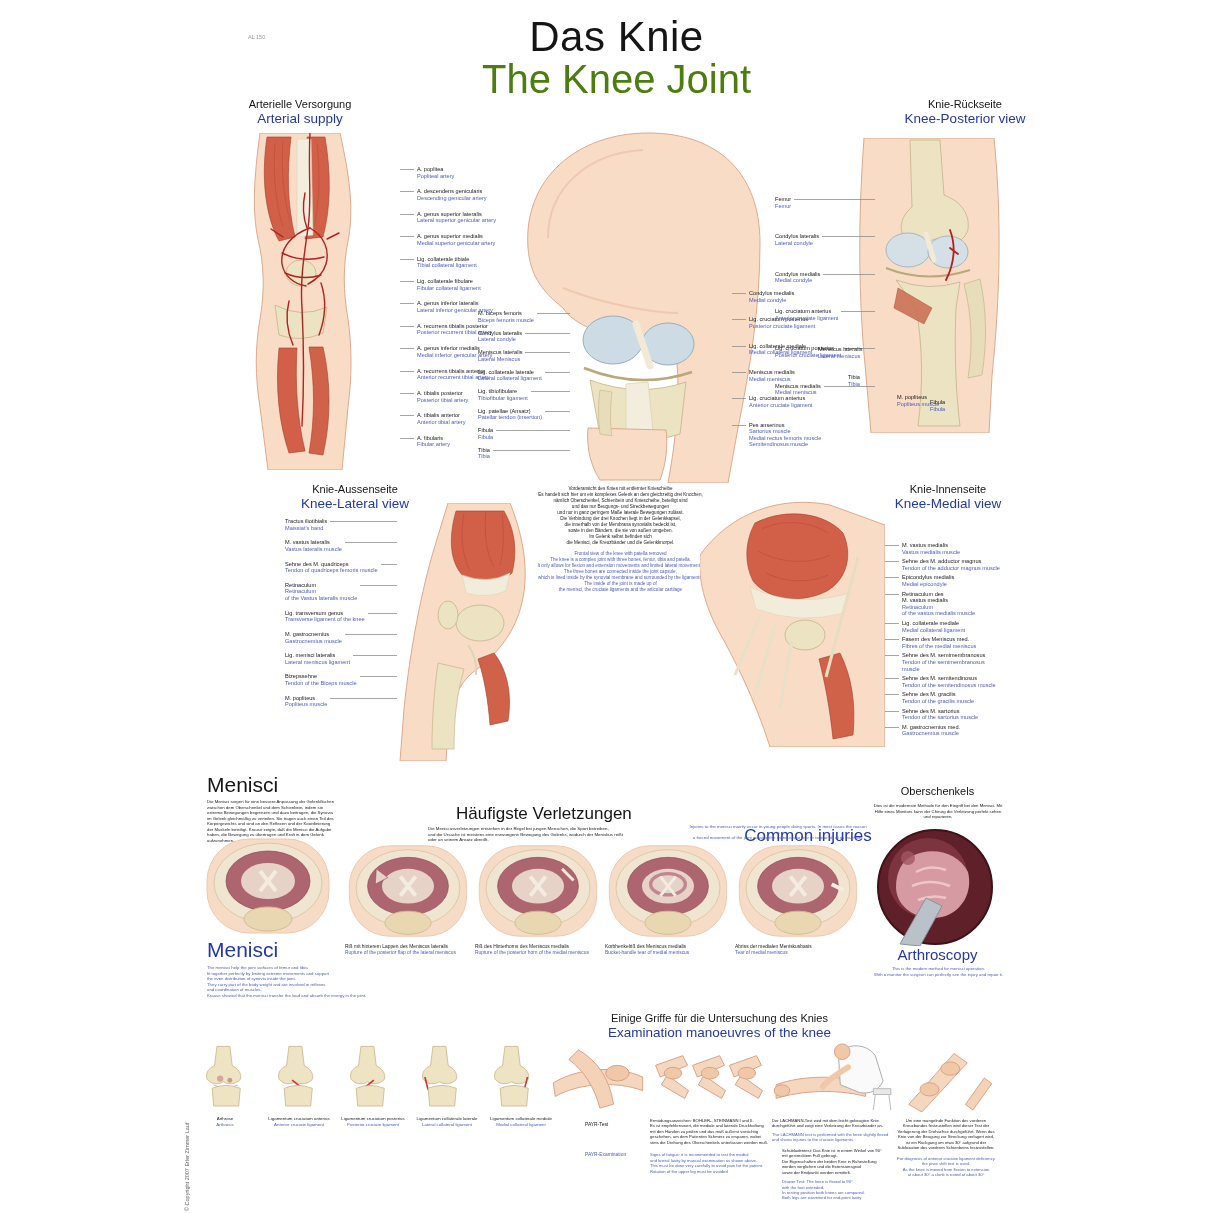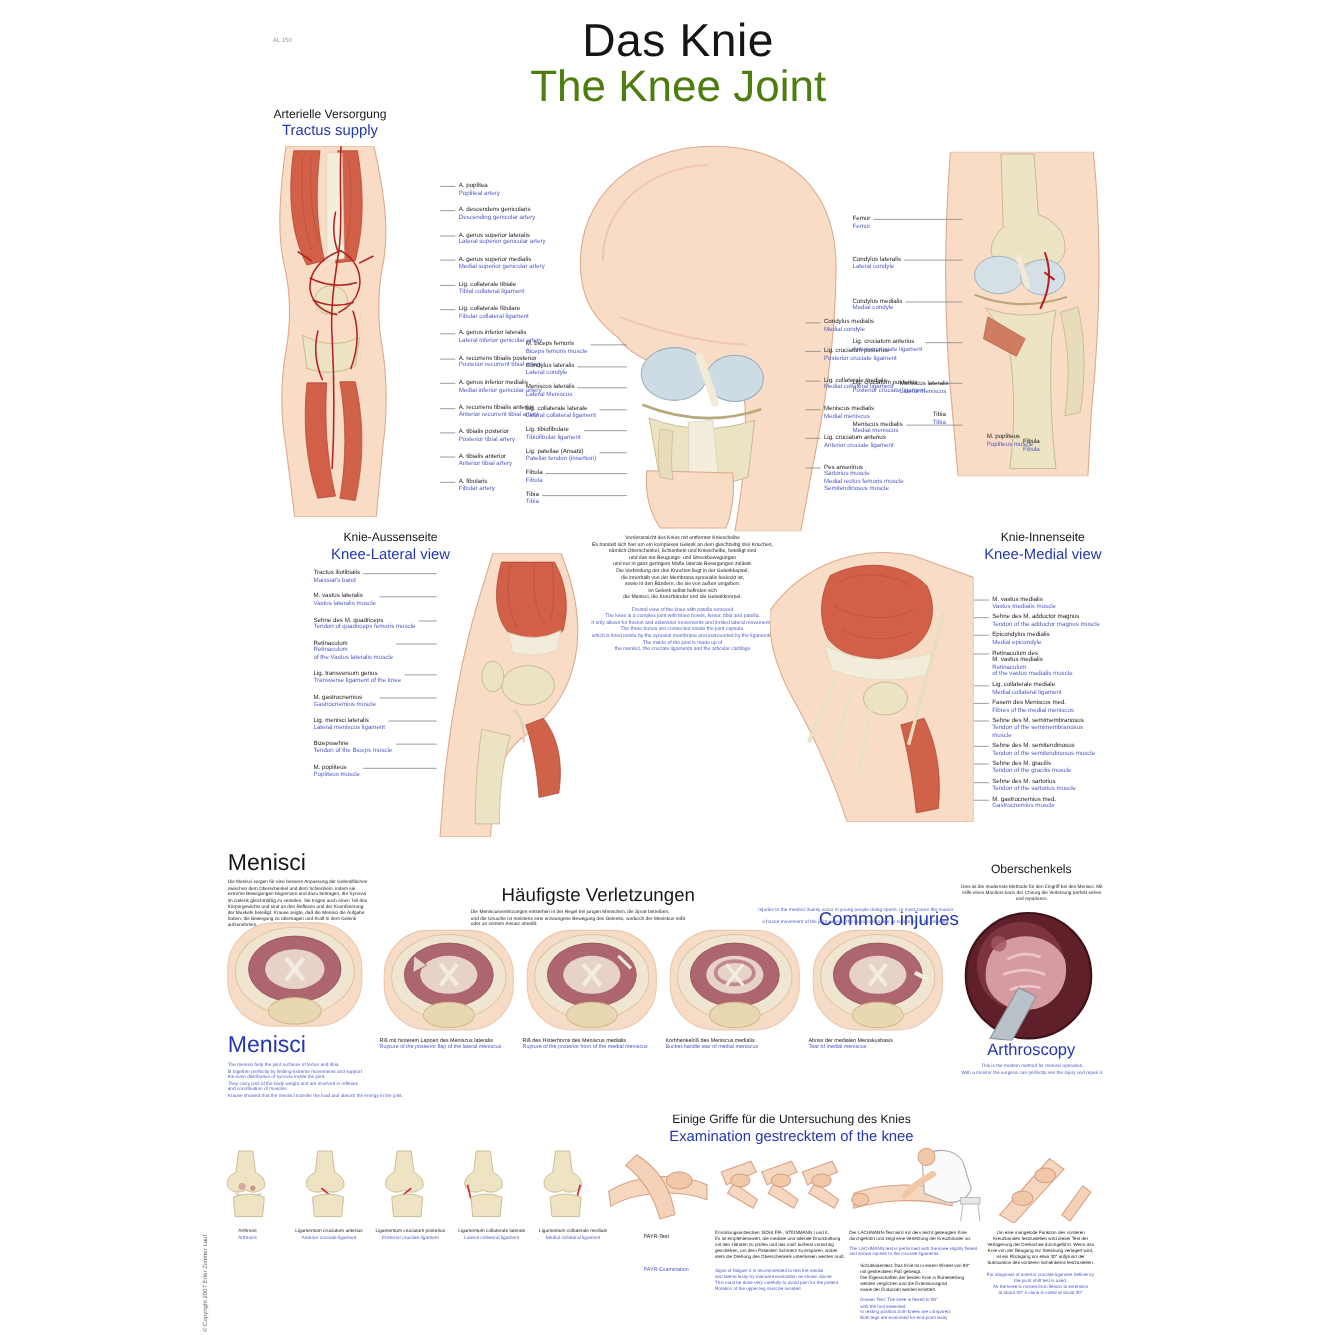--- a/index.html
+++ b/index.html
@@ -49,21 +49,21 @@
 
   <div class="code" style="left:248px;top:34px;">AL 150</div>
 
   <div class="main-title">
     <div class="de">Das Knie</div>
     <div class="en">The Knee Joint</div>
   </div>
 
   <div class="sec-h" style="left:205px;top:98px;width:190px;">
     <span class="de">Arterielle Versorgung</span>
-    <span class="en">Tractus supply</span>
+    <span class="en">Arterial supply</span>
   </div>
   <div class="fig" style="left:205px;top:133px;width:190px;height:337px;">
     <svg viewBox="0 0 190 337">
       <path d="M55,0 h80 c10,45 14,78 8,108 c-5,25 -5,50 0,78 c4,28 4,58 0,88 l-6,63 h-74 l-8,-63 c-5,-30 -5,-60 0,-88 c5,-28 4,-55 -2,-80 c-6,-28 -4,-62 2,-106 z" fill="#f8dcc6" stroke="#dfa98c" stroke-width="1"></path>
       <path d="M62,4 c-6,40 -2,78 12,104 l16,-4 c-8,-34 -8,-66 -4,-100 z" fill="#d26048" stroke="#a33d2c" stroke-width=".6"></path>
       <path d="M120,4 c6,36 6,70 -2,100 l-18,2 c6,-34 6,-68 2,-102 z" fill="#d26048" stroke="#a33d2c" stroke-width=".6"></path>
       <path d="M70,10 c-2,30 0,58 8,84 M112,10 c3,28 3,56 -3,84 M78,8 c-2,28 0,54 7,80" fill="none" stroke="#a33d2c" stroke-width=".5" opacity=".7"></path>
       <path d="M92,6 l14,0 l2,96 l-16,2 z" fill="#f2eddc" stroke="#ddd4b8" stroke-width=".6"></path>
       <ellipse cx="96" cy="140" rx="15" ry="13" fill="#ece3c3" stroke="#c4b488" stroke-width=".8"></ellipse>
       <path d="M70,172 q26,14 52,2 l-4,26 q-22,10 -44,2 z" fill="#ece3c3" stroke="#c4b488" stroke-width=".8"></path>
@@ -312,20 +312,24 @@
         <div class="lead"></div>
         <div class="txt lbl">
           <span class="de">Pes anserinus</span>
           <span class="en">Sartorius muscle
 Medial rectus femoris muscle
 Semitendinosus muscle</span>
         </div>
       </div>
     </div>
 
+  <div class="sec-h" style="left:860px;top:98px;width:210px;">
+    <span class="de">Knie-Rückseite</span>
+    <span class="en">Knee-Posterior view</span>
+  </div>
   <div class="fig" style="left:852px;top:138px;width:152px;height:295px;">
     <svg viewBox="0 0 152 295">
       <path d="M12,0 h130 c8,80 6,160 -2,238 l-3,57 h-118 l-5,-57 c-8,-78 -8,-158 -2,-238 z" fill="#f8dcc6" stroke="#dfa98c" stroke-width="1"></path>
       <path d="M58,2 h30 l4,55 c16,6 26,18 24,34 c-2,10 -12,16 -22,12 c-6,-3 -10,-3 -16,0 c-8,4 -18,4 -24,-2 c-8,-8 -6,-22 6,-32 z" fill="#ece3c3" stroke="#c4b488" stroke-width=".8"></path>
       <ellipse cx="56" cy="112" rx="22" ry="17" fill="#d4dfe6" stroke="#9db2bd" stroke-width=".9"></ellipse>
       <ellipse cx="96" cy="114" rx="20" ry="16" fill="#d4dfe6" stroke="#9db2bd" stroke-width=".9"></ellipse>
       <path d="M74,96 l8,26" stroke="#f2ead6" stroke-width="5" stroke-linecap="round"></path>
       <path d="M34,130 q40,16 84,2" fill="none" stroke="#b8a87c" stroke-width="2"></path>
       <path d="M44,142 q32,12 64,2 l-4,26 c-2,45 0,85 4,118 h-42 c5,-38 5,-80 -2,-118 z" fill="#ece3c3" stroke="#c4b488" stroke-width=".8"></path>
       <path d="M112,146 l16,-5 c7,32 7,64 2,96 l-14,3 c5,-32 4,-62 -4,-94 z" fill="#e7ddba" stroke="#c4b488" stroke-width=".7"></path>
@@ -800,21 +804,21 @@
       </div>
 
       <div class="cap ctr" style="width:74px;padding:0 2px;box-sizing:border-box;font-size:4.4px;">
         <span class="de">Ligamentum collaterale mediale</span>
         <span class="en">Medial collateral ligament</span>
       </div>
     </div>
 
   <div class="sec-h" style="left:552px;top:1012px;width:335px;">
     <span class="de">Einige Griffe für die Untersuchung des Knies</span>
-    <span class="en">Examination gestrecktem of the knee</span>
+    <span class="en">Examination manoeuvres of the knee</span>
   </div>
   <div class="fig" style="left:548px;top:1044px;width:100px;height:68px;">
     <svg viewBox="0 0 100 70">
       <path d="M4,40 C30,24 70,22 96,34 L96,48 C70,38 30,40 6,54 Z" fill="#f5d7bf" stroke="#d8a184"></path>
       <path d="M30,6 C50,18 62,36 66,62 L52,66 C46,44 36,28 20,16 Z" fill="#f3d2b8" stroke="#d8a184"></path>
       <ellipse cx="70" cy="30" rx="12" ry="8" fill="#f0c8a8" stroke="#d8a184"></ellipse>
     </svg>
   </div>
   <div class="fig" style="left:652px;top:1044px;width:112px;height:68px;">
     <svg viewBox="0 0 112 70">

